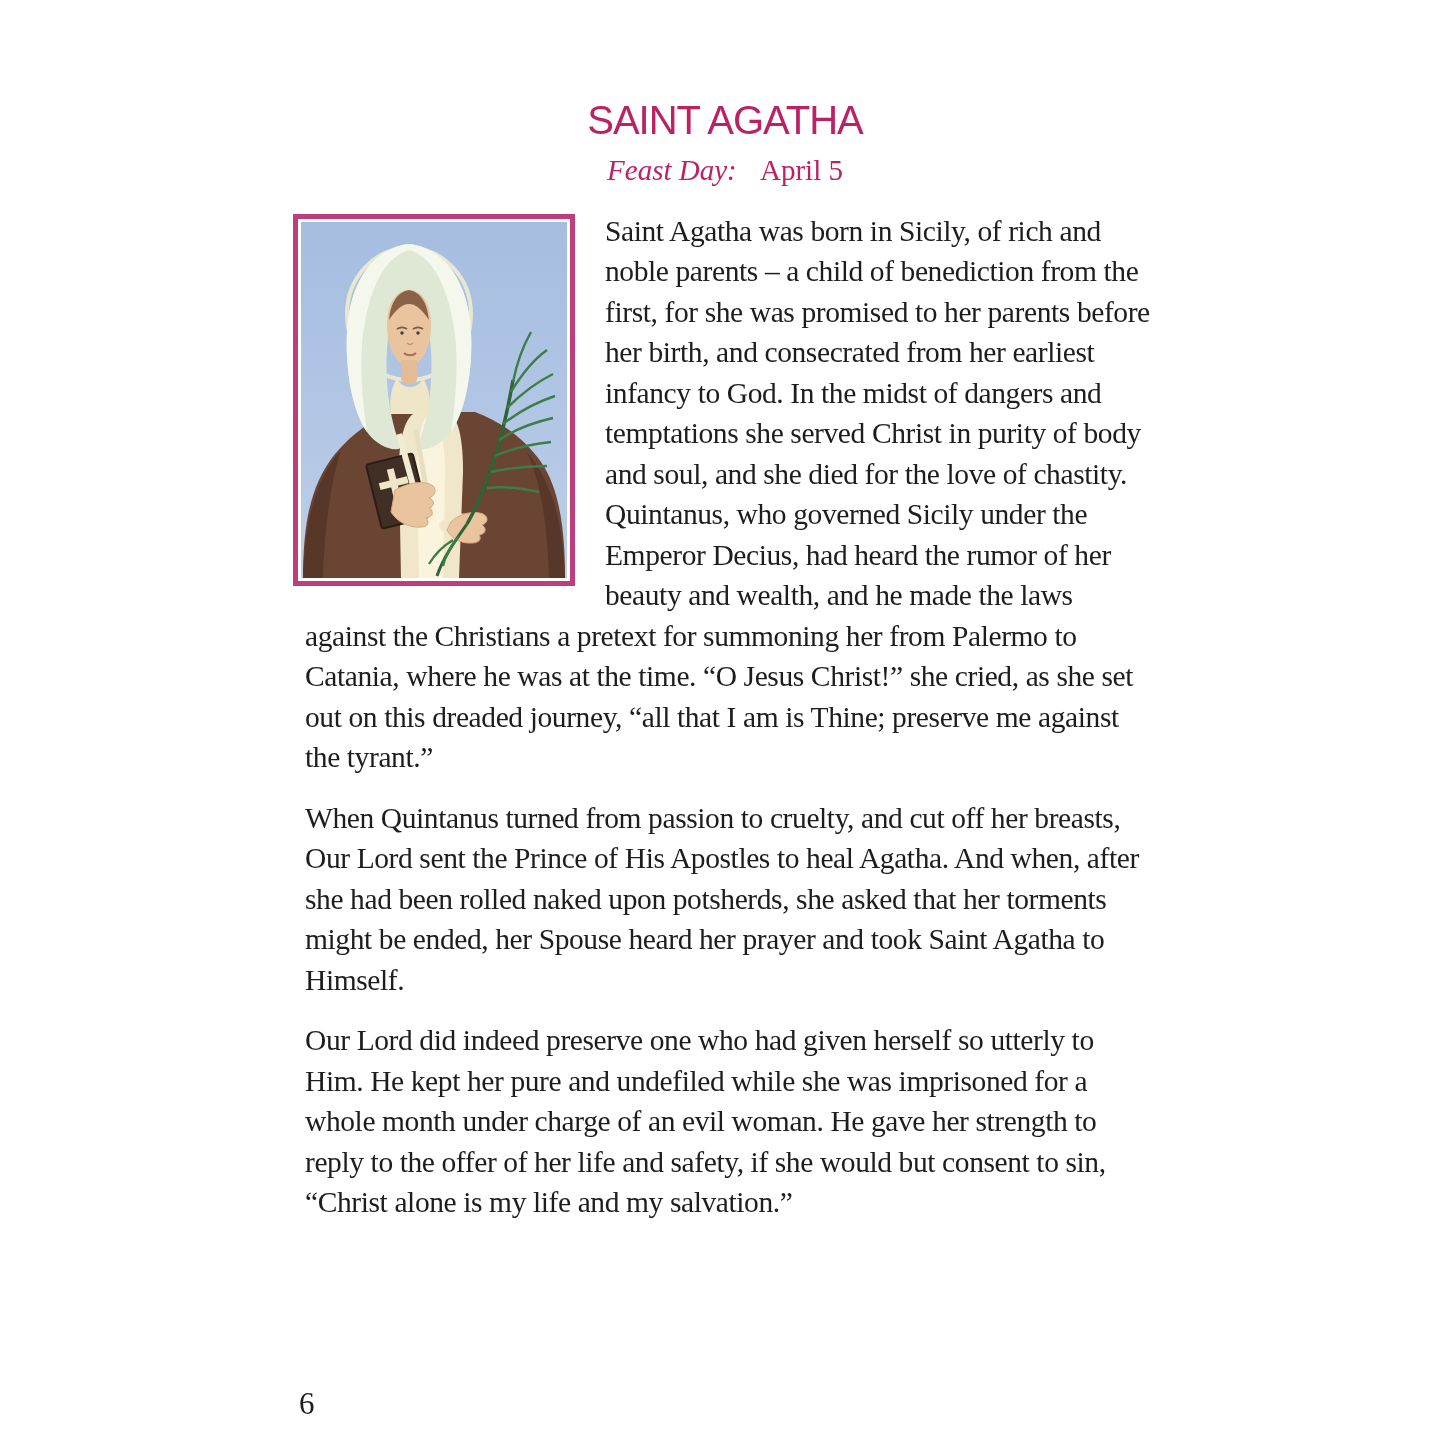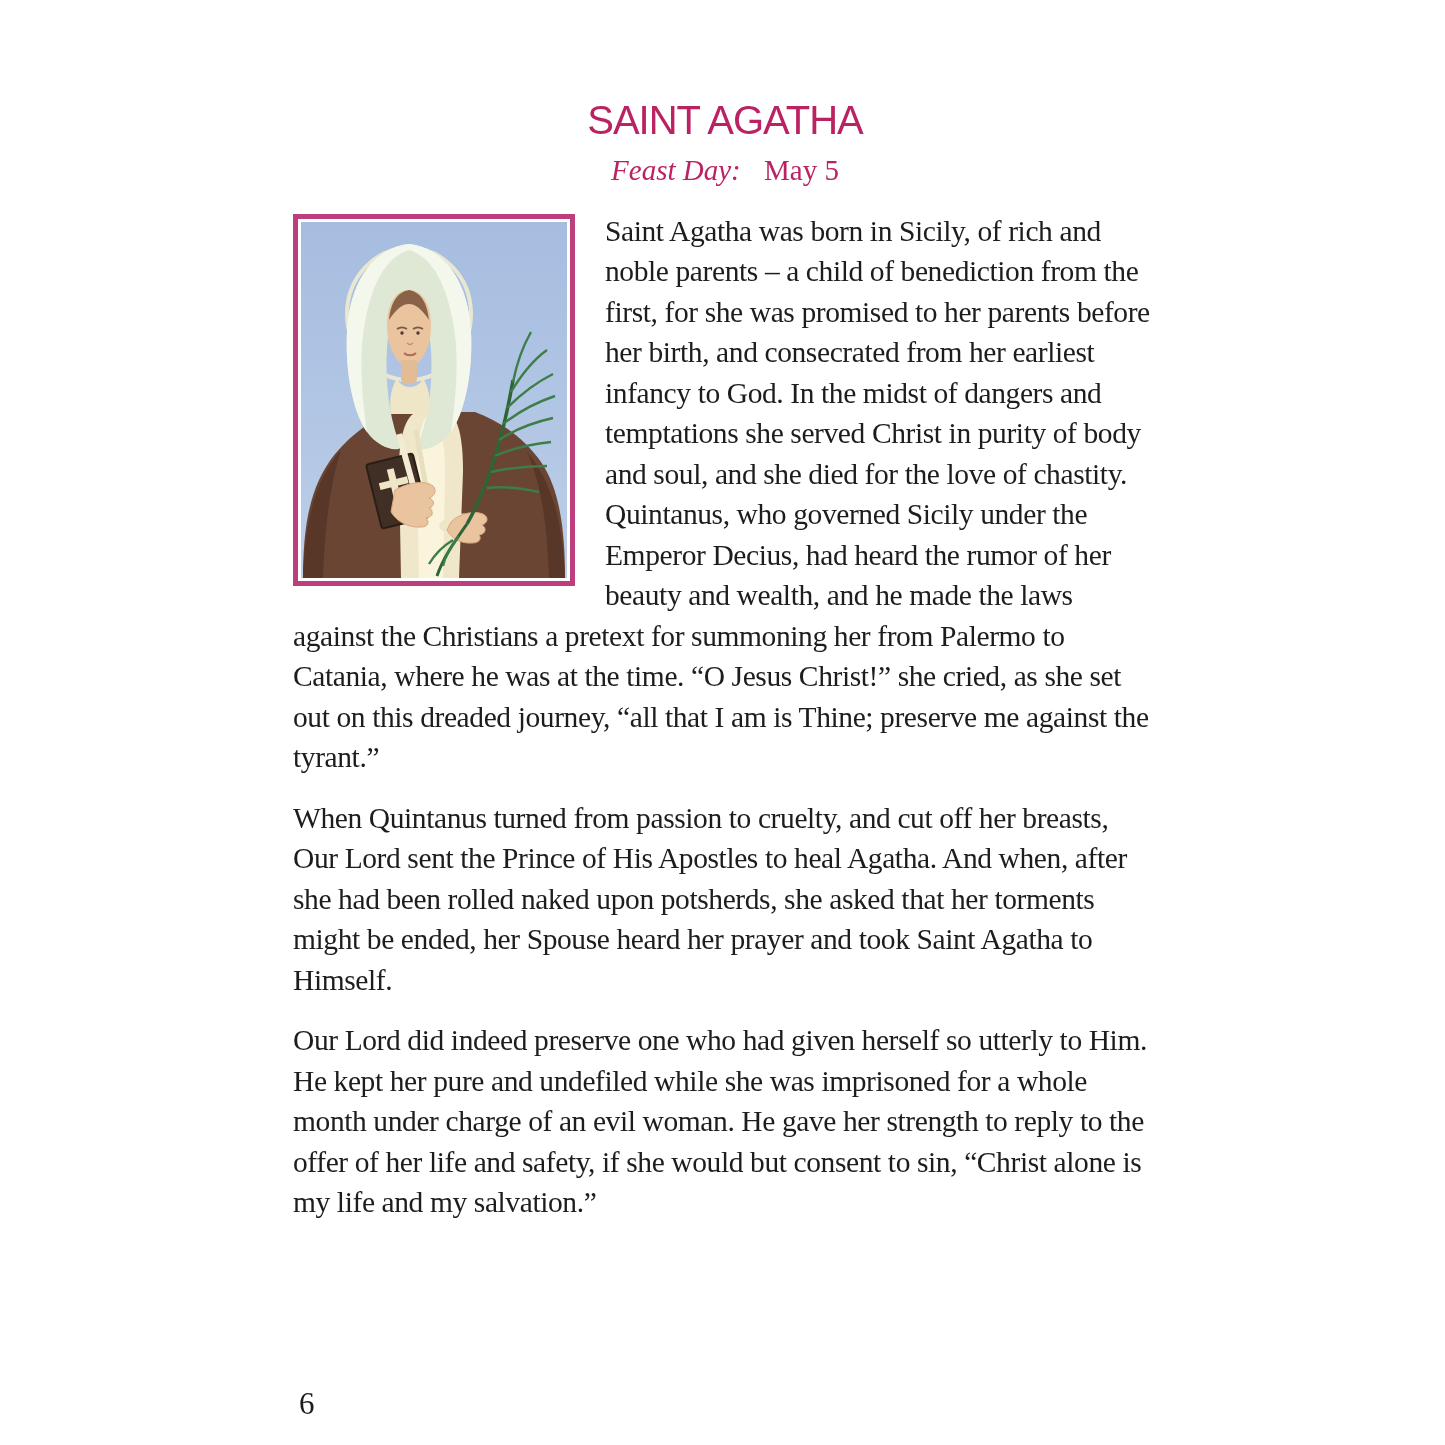--- a/index.html
+++ b/index.html
@@ -37,21 +37,21 @@
     color:var(--heading,#bb2263);
   }
   .feast-label,.feast-colon{font-style:italic;text-align:right;}
   .feast-value{margin-left:16px;}
   .body{
     margin-top:24px;
     font-size:29.5px;
     line-height:40.5px;
     letter-spacing:-0.4px;
   }
-  .para{margin:0 0 20px 0;}
+  .para{margin:0 0 20px 0;padding-left:12px;}
   .para:last-child{margin-bottom:0;}
   .portrait-frame{
     float:left;
     width:266px;height:356px;
     margin:3px 30px 30px 0;
     border:5px solid var(--frame,#bd3e7c);
     padding:3px;
     background:#ffffff;
   }
   .portrait-frame svg{display:block;width:266px;height:356px;}
@@ -64,21 +64,21 @@
 </style>
 </head>
 <body>
 
 <div class="page">
   <div class="content">
 
     <header class="heading">
       <h1 class="title">SAINT AGATHA</h1>
       <p class="feast"><span class="feast-label">Feast Day</span><span class="feast-colon">:</span>
-        <span class="feast-value">May 5</span>
+        <span class="feast-value">April 5</span>
       </p>
     </header>
 
     <section class="body">
 
       <figure class="portrait-frame">
         <svg viewBox="0 0 266 356" xmlns="http://www.w3.org/2000/svg">
           <defs>
             <linearGradient id="sky" x1="0" y1="0" x2="0" y2="1">
               <stop offset="0" stop-color="#a6bde0"></stop>

